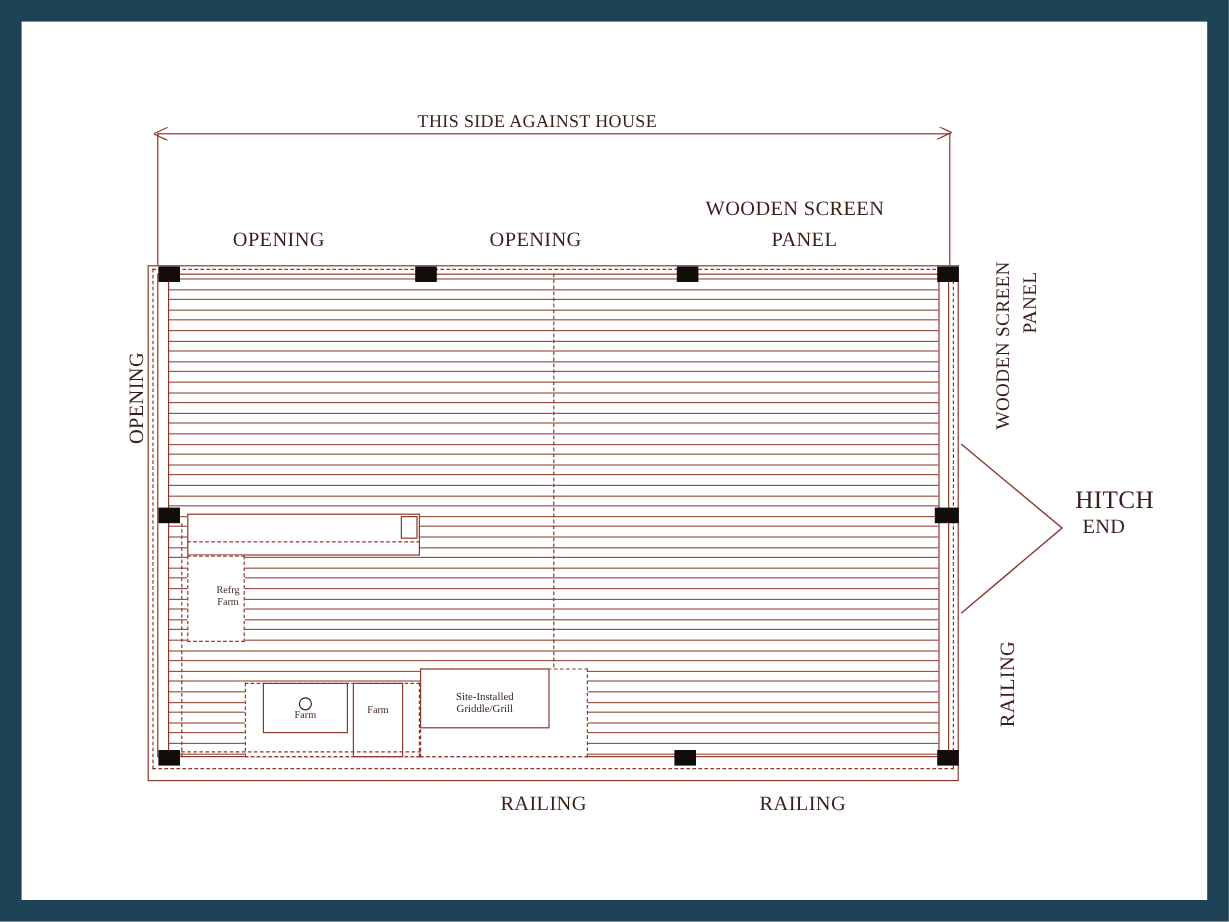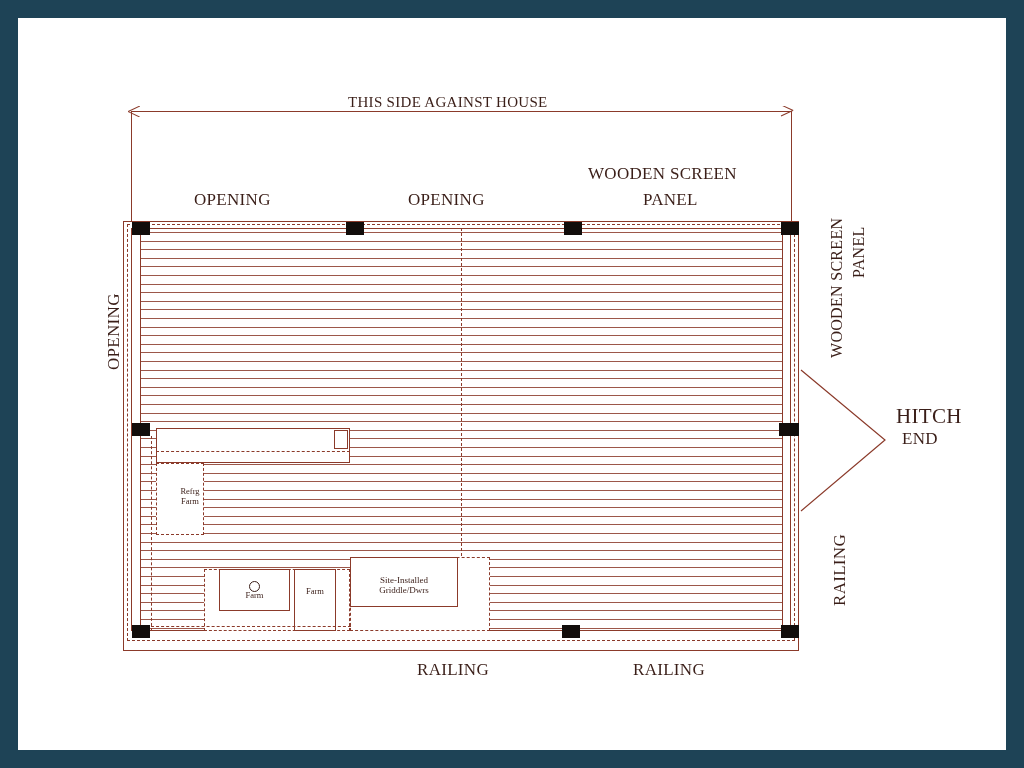--- a/index.html
+++ b/index.html
@@ -199,19 +199,19 @@
 
   <div class="box-solid" style="left:276px; top:551px; width:42px; height:62px; background:#ffffff;"></div>
   <div class="small-text" style="left:276px; top:568px; width:42px;">
     <span>Farm</span>
   </div>
 
   <div class="box-dash" style="left:332px; top:539px; width:140px; height:74px; background:#ffffff;"></div>
   <div class="box-solid" style="left:332px; top:539px; width:108px; height:50px; background:#ffffff;"></div>
   <div class="small-text" style="left:334px; top:557px; width:104px; font-size:9px;">
     <span>Site-Installed</span><br>
-    <span>Griddle/Dwrs</span>
+    <span>Griddle/Grill</span>
   </div>
 
   <div class="dash-v" style="left:133px; top:418px; height:195px;"></div>
   <div class="dash-h" style="left:133px; top:608px; width:200px;"></div>
 
 </div>
 
 </body></html>

